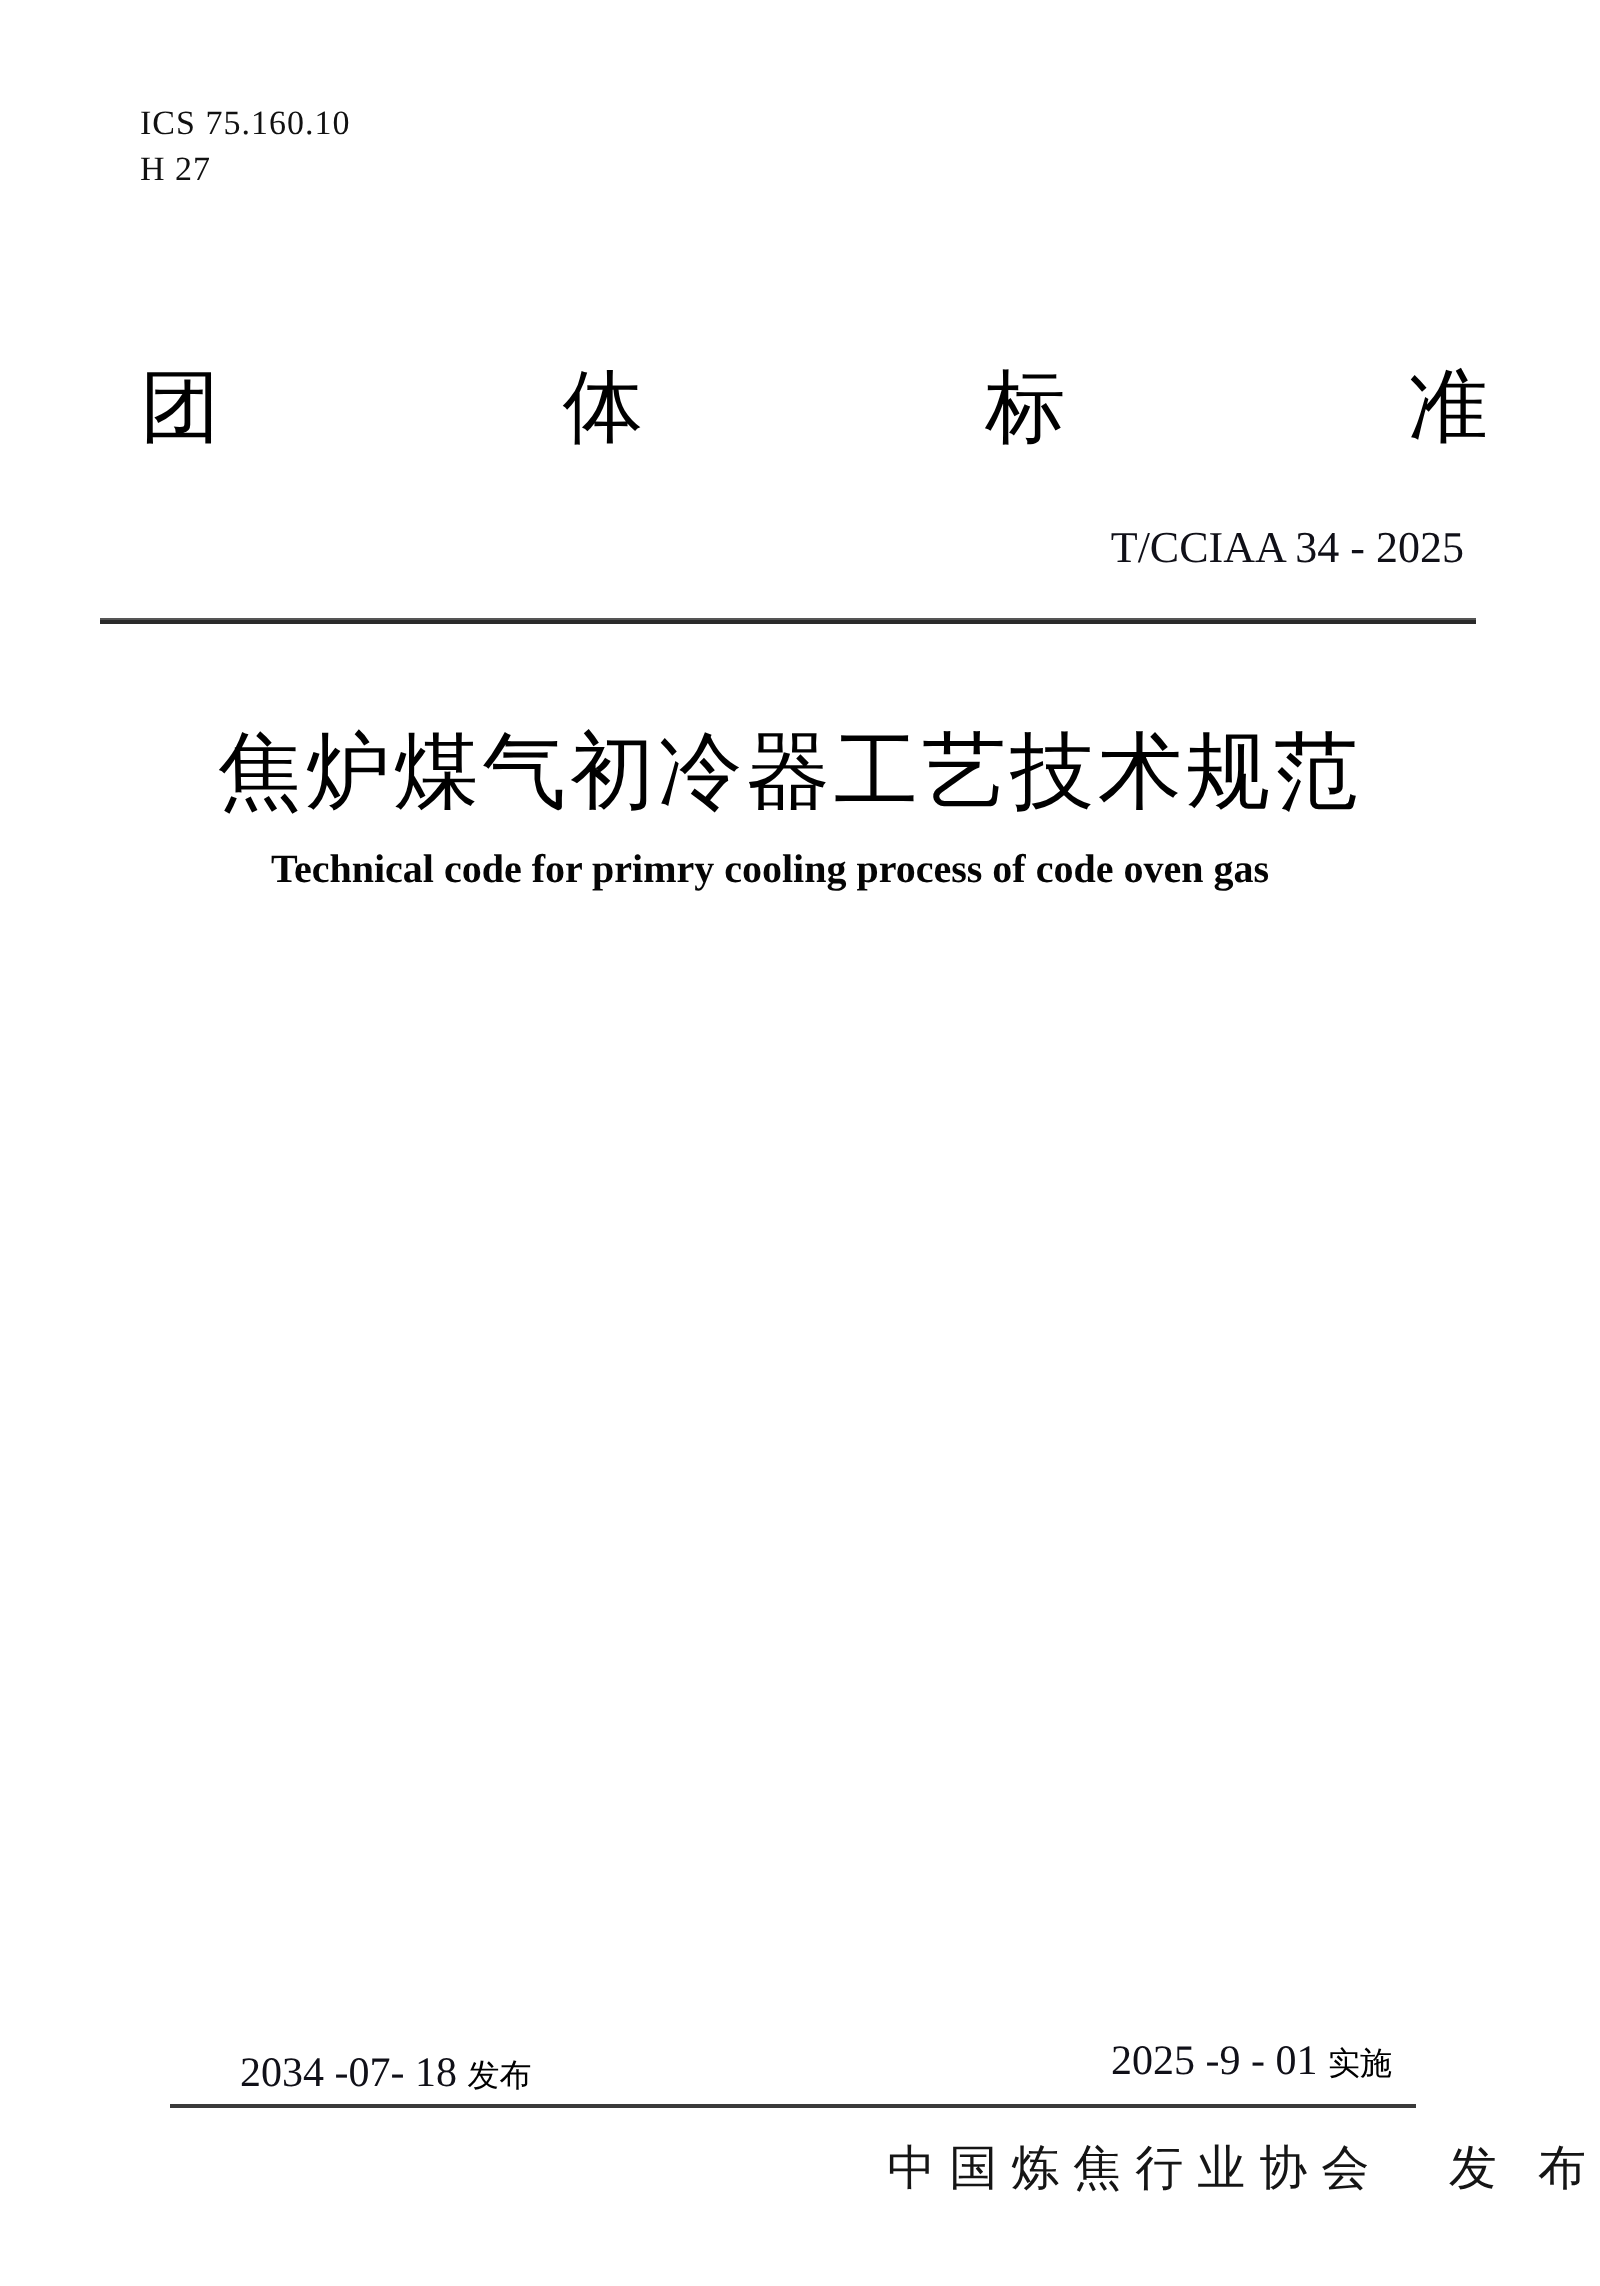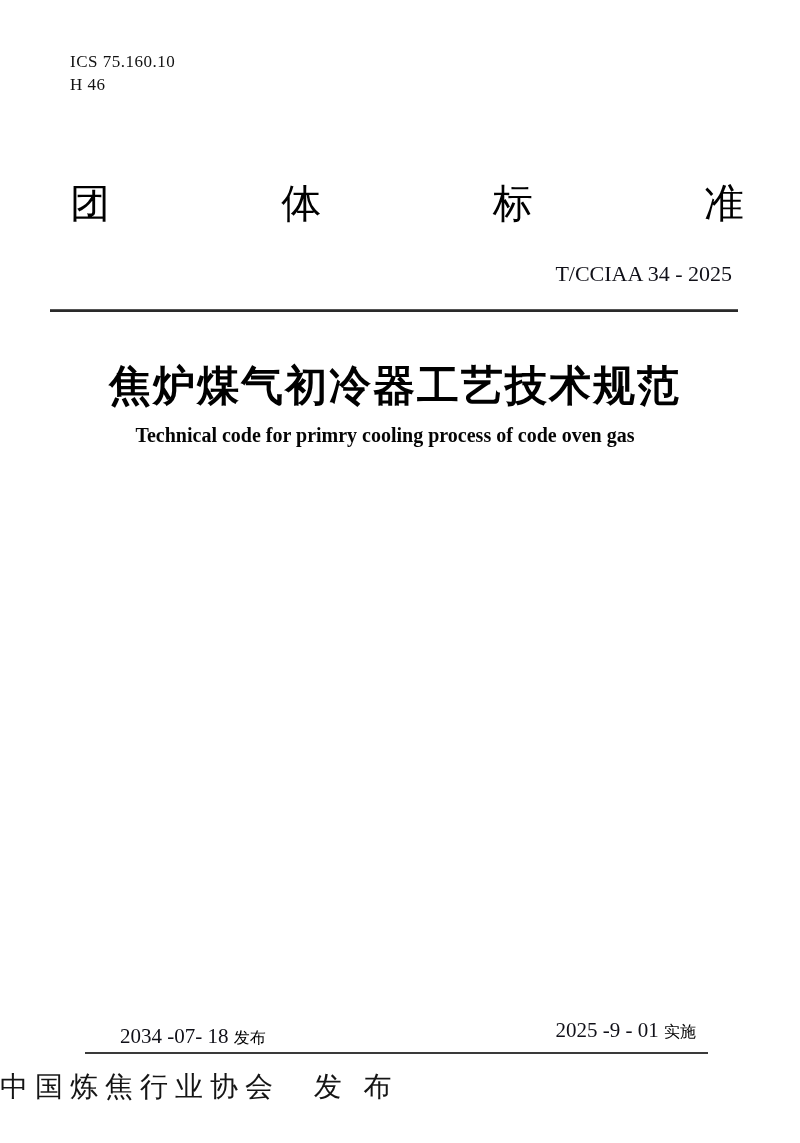--- a/index.html
+++ b/index.html
@@ -61,21 +61,21 @@
   }
 
   
   .title-cn {
     position: absolute;
     left: 0;
     right: 30px;
     top: 358px;
     text-align: center;
     font-family: "Liberation Sans", "DejaVu Sans", sans-serif;
-    font-weight: 700;
+    font-weight: 400;
     font-size: 42px;
     letter-spacing: 2px;
     color: #000;
     padding-left: 20px;
   }
   .title-en {
     position: absolute;
     left: 0;
     right: 30px;
     top: 424px;
@@ -115,37 +115,37 @@
     height: 2px;
     background: #3a3a3a;
   }
 
   
   .publisher-row {
     position: absolute;
     left: 0;
     right: 0;
     top: 1068px;
-    text-align: left;
+    text-align: right;
     font-family: "Liberation Sans", "DejaVu Sans", sans-serif;
-    font-size: 28px;
+    font-size: 24px;
     color: #151515;
     white-space: nowrap;
   }
   .publisher-name { letter-spacing: 7px; }
   .publisher-action { letter-spacing: 7px; margin-left: 26px; }
 </style>
 </head>
 <body>
 
 <div class="page">
 
   <div class="ics-block">
     <div>ICS 75.160.10</div>
-    <div>H 46</div>
+    <div>H 27</div>
   </div>
 
   <div class="standard-type">
     <span>团</span>
     <span>体</span>
     <span>标</span>
     <span>准</span>
   </div>
 
   <div class="doc-number">T/CCIAA 34 - 2025</div>

